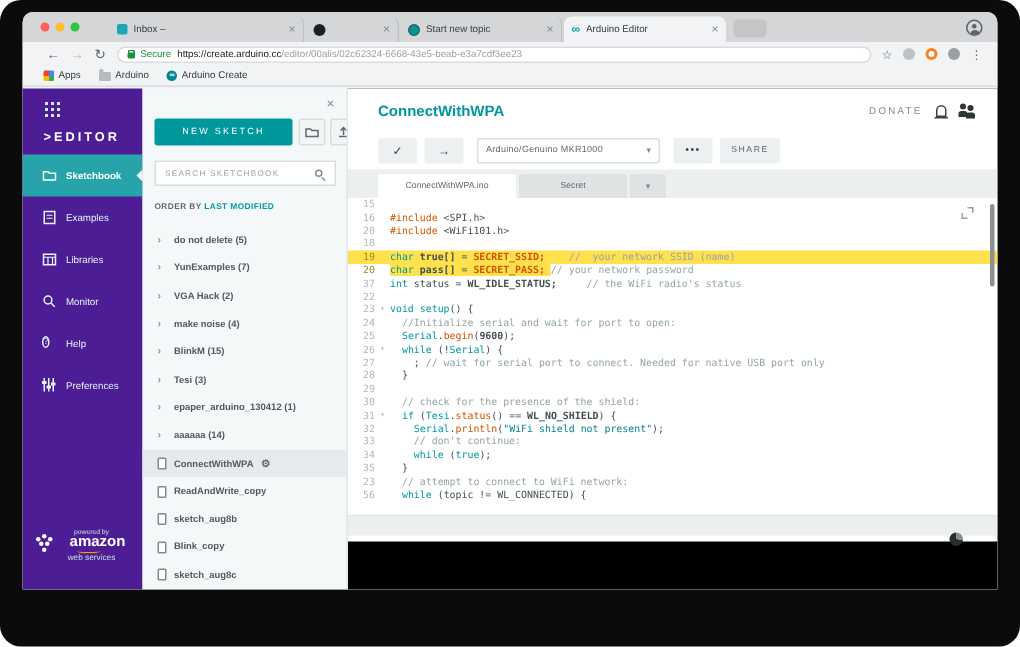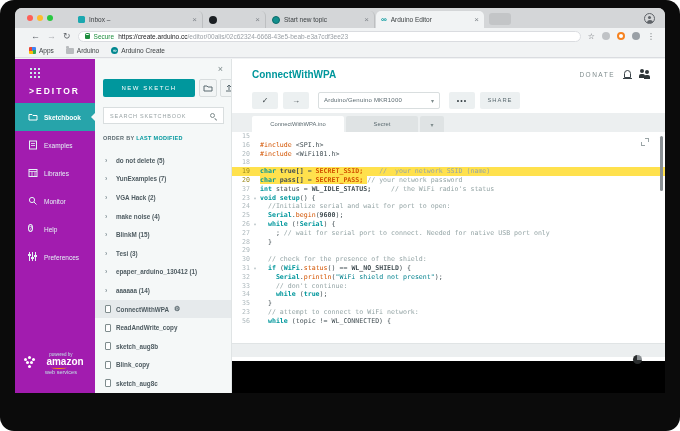--- a/index.html
+++ b/index.html
@@ -49,21 +49,21 @@
   .bm { display:flex; align-items:center; gap:3px; font-size:6.5px; color:#3C4043; }
   .bm-apps { width:7px; height:7px; border-radius:1px; background:conic-gradient(#4285F4 0 25%, #34A853 0 50%, #FBBC05 0 75%, #EA4335 0); }
   .bm-folder { width:8px; height:6px; background:#B8BBBE; border-radius:1px; position:relative; }
   .bm-folder::before { content:""; position:absolute; left:0; top:-1.5px; width:3px; height:1.5px; background:#B8BBBE; border-radius:1px 1px 0 0; }
   .bm-ac { width:7px; height:7px; border-radius:50%; background:#00878F; color:#fff; font-size:5px; line-height:7px; text-align:center; font-weight:bold; }
 
   
   .app { position:absolute; left:0; top:51px; width:650px; height:334px; display:flex; }
 
   
-  .side { width:80px; background:#a21caf; position:relative; flex:0 0 auto; }
+  .side { width:80px; background:#4c1d95; position:relative; flex:0 0 auto; }
   .grid-icon { position:absolute; left:15px; top:9px; width:2px; height:2px; background:#cfeaec;
     box-shadow:4px 0 0 0 #cfeaec, 8px 0 0 0 #cfeaec, 0 4px 0 0 #cfeaec, 4px 4px 0 0 #cfeaec, 8px 4px 0 0 #cfeaec, 0 8px 0 0 #cfeaec, 4px 8px 0 0 #cfeaec, 8px 8px 0 0 #cfeaec; }
   .logo { position:absolute; left:14px; top:27px; color:#fff; font-weight:bold; font-size:8.5px; letter-spacing:2px; }
   .nav { position:absolute; left:0; top:44px; width:80px; }
   .nav-item { height:28px; display:flex; align-items:center; gap:6px; padding-left:13px; color:#E4F4F5; font-size:6.5px; position:relative; }
   .nav-item.active { background:#27A4AA; color:#fff; font-weight:bold; }
   .nav-item.active::after { content:""; position:absolute; right:0; top:50%; margin-top:-4px; border:4px solid transparent; border-right-color:#F5F8F8; }
   .nico { width:10px; height:10px; flex:0 0 auto; position:relative; }
   .nico svg { display:block; }
   .help-q { width:9px; height:9px; border:1px solid #E4F4F5; border-radius:50%; color:#E4F4F5; font-size:6px; line-height:8px; text-align:center; }
@@ -125,21 +125,21 @@
   .etab.secret { width:72px; }
   .etab.caret-tab { width:24px; color:#7F8C8D; font-size:6px; }
   .code-wrap { position:relative; height:211px; background:#fff; overflow:hidden; font-family:"DejaVu Sans Mono", monospace; }
   .cl { height:8.8px; line-height:8.8px; font-size:6.6px; white-space:pre; display:flex; }
   .cl.hl-full { background:#FFE14D; }
   .ln { width:18px; text-align:right; color:#AEB9BD; flex:0 0 auto; }
   .ln.ln-hl { color:#9C8A1D; }
   .fold { width:10px; text-align:center; color:#A9B6BA; font-size:5px; flex:0 0 auto; }
   .ct { flex:1; white-space:pre; }
   .hl-part { background:#FFE14D; }
-  .tok-k { color:#00979C; font-weight:bold; }
+  .tok-k { color:#00979C; font-weight:normal; }
   .tok-b { color:#434F54; font-weight:bold; }
   .tok-f { color:#D35400; }
   .tok-c { color:#D35400; font-weight:bold; }
   .tok-s { color:#05838F; }
   .tok-m { color:#95A5A6; }
   .tok-p { color:#434F54; }
   .expand { position:absolute; right:16px; top:6px; width:8px; height:8px; }
   .expand::before { content:""; position:absolute; right:0; top:0; width:3px; height:3px; border-top:1px solid #9AA4A6; border-right:1px solid #9AA4A6; }
   .expand::after { content:""; position:absolute; left:0; bottom:0; width:3px; height:3px; border-bottom:1px solid #9AA4A6; border-left:1px solid #9AA4A6; }
   .vscroll { position:absolute; right:2px; top:4px; width:3px; height:55px; background:#8A9094; border-radius:2px; }
@@ -383,29 +383,30 @@
           </div>
           <div class="code-wrap">
             <div id="code-lines">
                 <div class="cl"><span class="ln">15</span><span class="fold"></span><span class="ct"></span></div>
                 <div class="cl"><span class="ln">16</span><span class="fold"></span><span class="ct"><span class="tok-f">#include</span><span class="tok-p"> &lt;SPI.h&gt;</span></span></div>
                 <div class="cl"><span class="ln">20</span><span class="fold"></span><span class="ct"><span class="tok-f">#include</span><span class="tok-p"> &lt;WiFi101.h&gt;</span></span></div>
                 <div class="cl"><span class="ln">18</span><span class="fold"></span><span class="ct"></span></div>
                 <div class="cl hl-full"><span class="ln ln-hl">19</span><span class="fold"></span><span class="ct"><span class="tok-k">char</span><span class="tok-b"> true[]</span><span class="tok-p"> = </span><span class="tok-c">SECRET_SSID;</span><span class="tok-p">    </span><span class="tok-m">//  your network SSID (name)</span></span></div>
                 <div class="cl"><span class="ln ln-hl">20</span><span class="fold"></span><span class="ct"><span class="hl-part"><span class="tok-k">char</span><span class="tok-b"> pass[]</span><span class="tok-p"> = </span><span class="tok-c">SECRET_PASS;</span><span class="tok-p"> </span></span><span class="tok-m">// your network password</span></span></div>
                 <div class="cl"><span class="ln">37</span><span class="fold"></span><span class="ct"><span class="tok-k">int</span><span class="tok-p"> status = </span><span class="tok-b">WL_IDLE_STATUS;</span><span class="tok-p">     </span><span class="tok-m">// the WiFi radio's status</span></span></div>
+                <div class="cl"><span class="ln">22</span><span class="fold"></span><span class="ct"></span></div>
                 <div class="cl"><span class="ln">23</span><span class="fold">▾</span><span class="ct"><span class="tok-k">void setup</span><span class="tok-p">() {</span></span></div>
                 <div class="cl"><span class="ln">24</span><span class="fold"></span><span class="ct"><span class="tok-p">  </span><span class="tok-m">//Initialize serial and wait for port to open:</span></span></div>
                 <div class="cl"><span class="ln">25</span><span class="fold"></span><span class="ct"><span class="tok-p">  </span><span class="tok-k">Serial</span><span class="tok-p">.</span><span class="tok-f">begin</span><span class="tok-p">(</span><span class="tok-b">9600</span><span class="tok-p">);</span></span></div>
                 <div class="cl"><span class="ln">26</span><span class="fold">▾</span><span class="ct"><span class="tok-p">  </span><span class="tok-k">while</span><span class="tok-p"> (!</span><span class="tok-k">Serial</span><span class="tok-p">) {</span></span></div>
                 <div class="cl"><span class="ln">27</span><span class="fold"></span><span class="ct"><span class="tok-p">    ; </span><span class="tok-m">// wait for serial port to connect. Needed for native USB port only</span></span></div>
                 <div class="cl"><span class="ln">28</span><span class="fold"></span><span class="ct"><span class="tok-p">  }</span></span></div>
                 <div class="cl"><span class="ln">29</span><span class="fold"></span><span class="ct"></span></div>
                 <div class="cl"><span class="ln">30</span><span class="fold"></span><span class="ct"><span class="tok-p">  </span><span class="tok-m">// check for the presence of the shield:</span></span></div>
-                <div class="cl"><span class="ln">31</span><span class="fold">▾</span><span class="ct"><span class="tok-p">  </span><span class="tok-k">if</span><span class="tok-p"> (</span><span class="tok-k">WiFi</span><span class="tok-p">.</span><span class="tok-f">status</span><span class="tok-p">() == </span><span class="tok-b">WL_NO_SHIELD</span><span class="tok-p">) {</span></span></div>
+                <div class="cl"><span class="ln">31</span><span class="fold">▾</span><span class="ct"><span class="tok-p">  </span><span class="tok-k">if</span><span class="tok-p"> (</span><span class="tok-k">Tesi</span><span class="tok-p">.</span><span class="tok-f">status</span><span class="tok-p">() == </span><span class="tok-b">WL_NO_SHIELD</span><span class="tok-p">) {</span></span></div>
                 <div class="cl"><span class="ln">32</span><span class="fold"></span><span class="ct"><span class="tok-p">    </span><span class="tok-k">Serial</span><span class="tok-p">.</span><span class="tok-f">println</span><span class="tok-p">(</span><span class="tok-s">"WiFi shield not present"</span><span class="tok-p">);</span></span></div>
                 <div class="cl"><span class="ln">33</span><span class="fold"></span><span class="ct"><span class="tok-p">    </span><span class="tok-m">// don't continue:</span></span></div>
                 <div class="cl"><span class="ln">34</span><span class="fold"></span><span class="ct"><span class="tok-p">    </span><span class="tok-k">while</span><span class="tok-p"> (</span><span class="tok-k">true</span><span class="tok-p">);</span></span></div>
                 <div class="cl"><span class="ln">35</span><span class="fold"></span><span class="ct"><span class="tok-p">  }</span></span></div>
                 <div class="cl"><span class="ln">23</span><span class="fold"></span><span class="ct"><span class="tok-p">  </span><span class="tok-m">// attempt to connect to WiFi network:</span></span></div>
                 <div class="cl"><span class="ln">56</span><span class="fold"></span><span class="ct"><span class="tok-p">  </span><span class="tok-k">while</span><span class="tok-p"> (topic != WL_CONNECTED) {</span></span></div>
               </div>
             <span class="expand"></span>
             <span class="vscroll"></span>
           </div>

